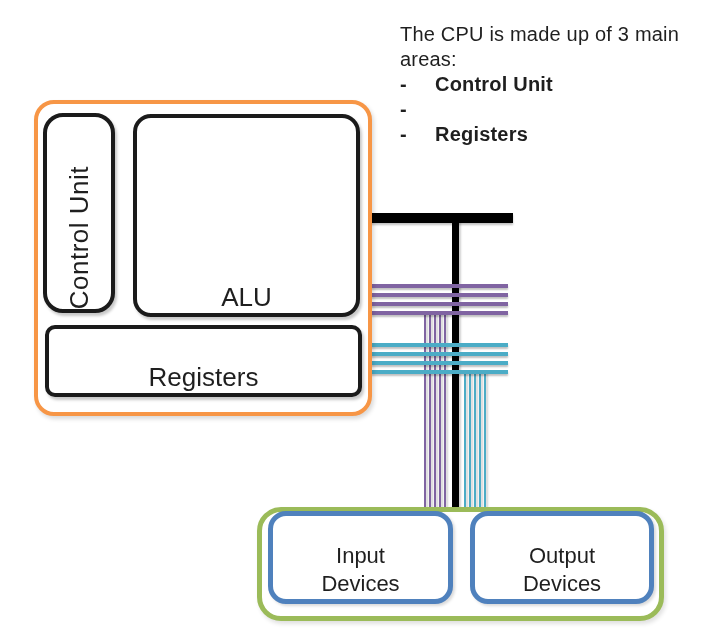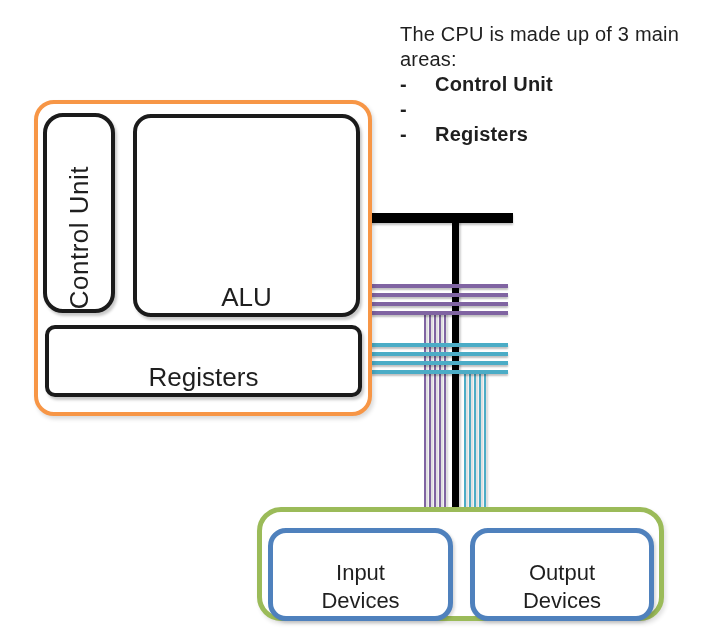--- a/index.html
+++ b/index.html
@@ -45,21 +45,21 @@
     left:505px; top:183px; width:152px; height:213px;
     border-width:4px; border-radius:32px; font-size:24px; line-height:1.45;
     box-shadow:2px 3px 4px rgba(0,0,0,.15);
   }
   .dev-box  {
     left:257px; top:507px; width:407px; height:114px;
     border-width:5px; border-radius:24px;
     box-shadow:2px 3px 4px rgba(0,0,0,.12);
   }
   .io-box   {
-    top:528px; width:185px; height:93px;
+    top:511px; width:185px; height:93px;
     border-width:5px; border-radius:18px; font-size:22px; line-height:1.3;
     box-shadow:2px 2px 3px rgba(0,0,0,.15);
   }
   .input-box  { left:268px; }
   .output-box { left:470px; width:184px; }
   .io-label { width:110px; }
 
   
   .hline, .vline { position:absolute; }
   .hline { box-shadow:0 2px 2px rgba(0,0,0,.25); }

